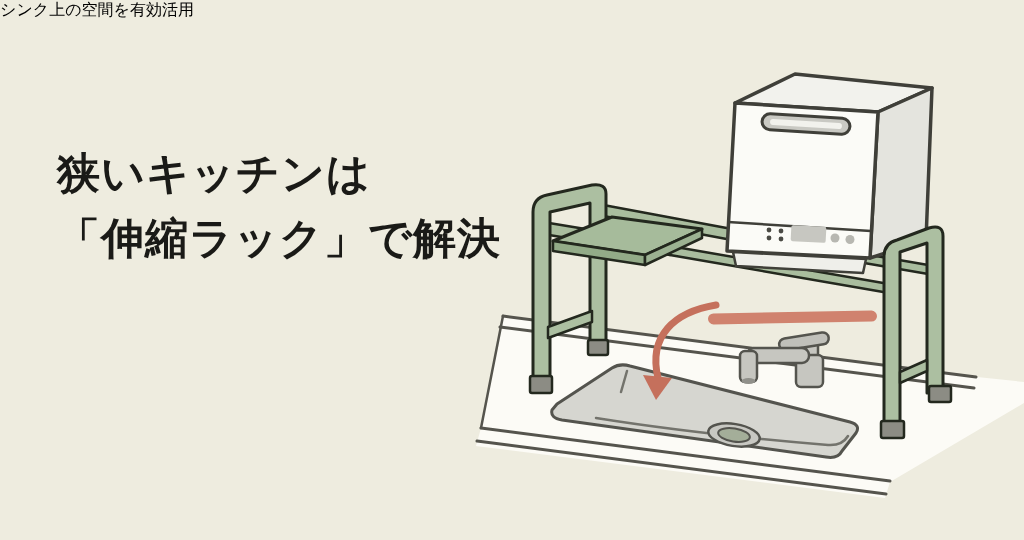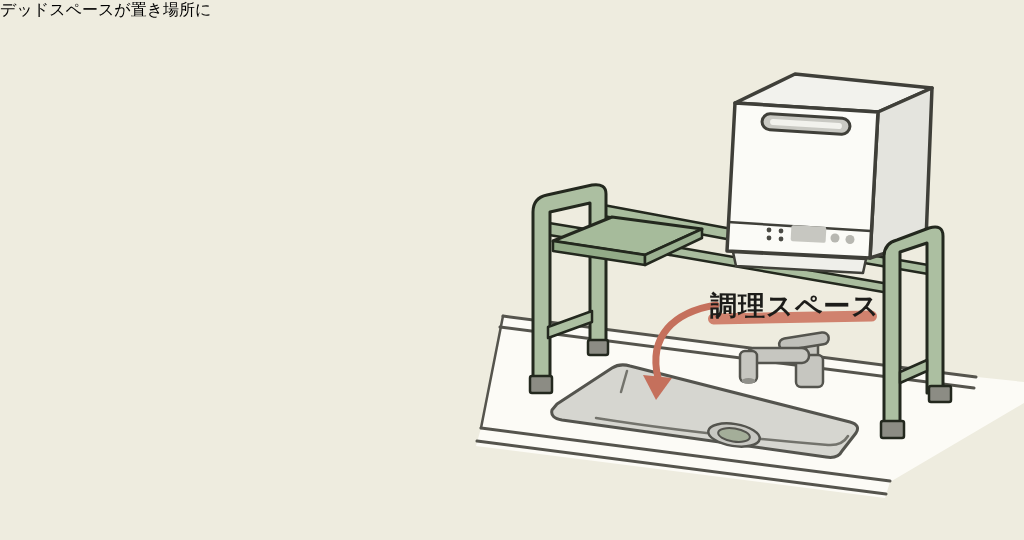--- a/index.html
+++ b/index.html
@@ -120,22 +120,25 @@
     </g>
 
     <g>
       <path d="M884,428 L884,257 Q884,243 897,240 L929,228 Q943,224 943,236 L943,393 L927,393 L927,243 L900,252 L900,428 Z" fill="#ACBFA1" stroke="#23281E" stroke-width="3" stroke-linejoin="round"></path>
       <polygon points="900,372 927,360 927,371 900,383" fill="#ACBFA1" stroke="#23281E" stroke-width="2.5" stroke-linejoin="round"></polygon>
       <rect x="881" y="421" width="23" height="17" rx="2" fill="#8C8C84" stroke="#23281E" stroke-width="2.5"></rect>
       <rect x="929" y="386" width="22" height="16" rx="2" fill="#8C8C84" stroke="#23281E" stroke-width="2.5"></rect>
     </g>
   </svg>
 
+  <h1 class="headline">
+    <div>狭いキッチンは</div>
+    <div>「伸縮ラック」で解決</div>
+  </h1>
 
   <p class="body-copy">
     </p>
-    <div>デッドスペースが置き場所に</div>
+    <div>シンク上の空間を有効活用</div>
   <p></p>
 
   <div class="anno-underline"></div>
-  <div class="anno-label">調理スペース</div>
 
 </div>
 
 </body></html>

